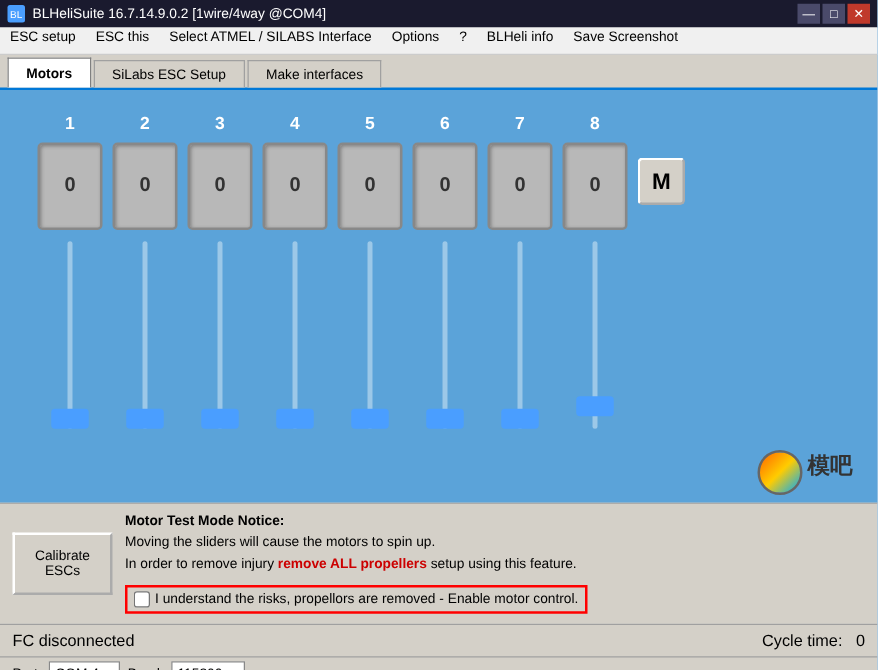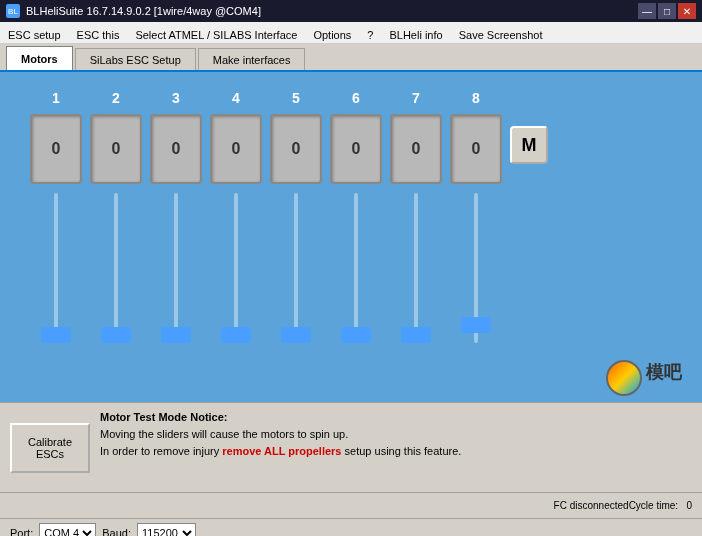--- a/index.html
+++ b/index.html
@@ -20,21 +20,21 @@
     .title-bar-icon { width: 14px; height: 14px; background: #4a9eff; border-radius: 2px; display: flex; align-items: center; justify-content: center; font-size: 8px; color: white; }
     .title-bar-controls { display: flex; gap: 2px; }
     .title-bar-btn { width: 18px; height: 16px; background: #4a4a6a; border: none; color: white; font-size: 10px; cursor: pointer; display: flex; align-items: center; justify-content: center; }
     .title-bar-btn.close { background: #c0392b; }
 
     
     .menu-bar {
       background: #f0f0f0;
       height: 22px;
       display: flex;
-      align-items: flex-end;
+      align-items: flex-start;
       padding: 0 4px;
       border-bottom: 1px solid #ccc;
       gap: 8px;
     }
     .menu-item { font-size: 11px; padding: 2px 4px; cursor: pointer; white-space: nowrap; }
     .menu-item.underline { }
 
     
     .tabs {
       background: #d4d0c8;
@@ -211,22 +211,22 @@
     }
 
     
     .status-bar {
       background: #d4d0c8;
       height: 26px;
       display: flex;
       align-items: center;
       padding: 0 10px;
       border-top: 1px solid #a0a0a0;
-      justify-content: flex-end;
-      font-size: 10px;
+      justify-content: space-between;
+      font-size: 13px;
     }
 
     
     .port-bar {
       background: #d4d0c8;
       height: 28px;
       display: flex;
       align-items: center;
       padding: 0 10px;
       gap: 6px;
@@ -392,20 +392,24 @@
 </div>
 
 <div class="bottom-area">
   <button class="calibrate-btn">Calibrate ESCs</button>
 
   <div class="notice-panel">
     <div class="notice-title">Motor Test Mode Notice:</div>
     <div class="notice-line">Moving the sliders will cause the motors to spin up.</div>
     <div class="notice-line">
       <span>In order to remove injury </span><span class="notice-warning">remove ALL propellers</span><span> setup using this feature.</span>
+    </div>
+    <div class="checkbox-row">
+      <input type="checkbox" style="">
+      <label>I understand the risks, propellors are removed - Enable motor control.</label>
     </div>
   </div>
 </div>
 
 <div class="status-bar">
   <span>FC disconnected</span>
   <span>
     <span>Cycle time:</span>
     &nbsp;
     <span>0</span>

